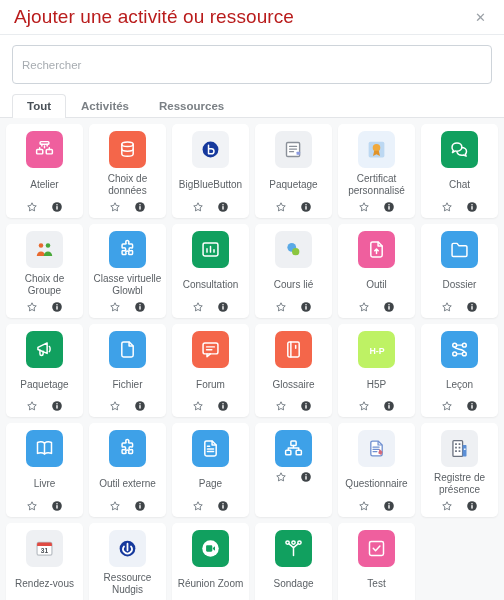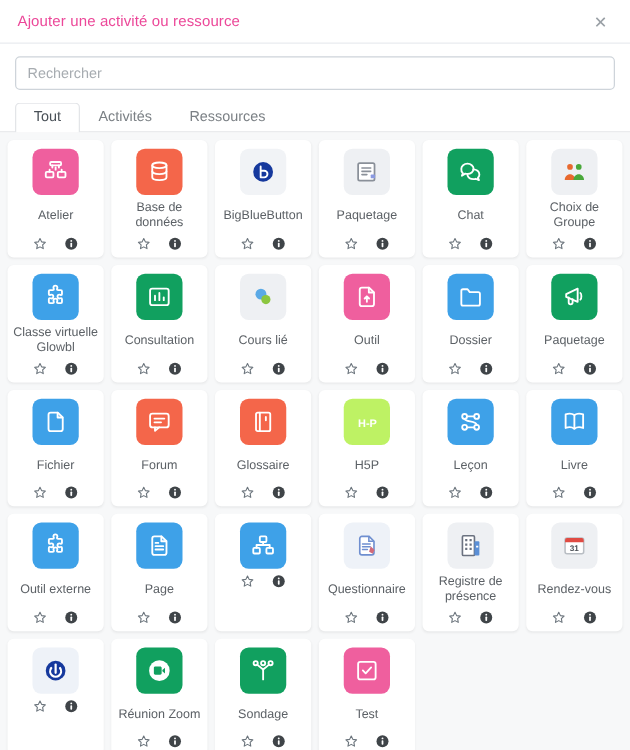--- a/index.html
+++ b/index.html
@@ -15,41 +15,41 @@
   
   .modal-header {
     height: 35px;
     flex: 0 0 35px;
     display: flex;
     align-items: center;
     padding: 0 14px;
     border-bottom: 1px solid #e9ecef;
   }
   .modal-title {
-    color: #ec4899;
-    font-size: 12px;
+    color: #b91c1c;
+    font-size: 19px;
     letter-spacing: .1px;
     flex: 1 1 auto;
     white-space: nowrap;
   }
   .close-btn {
     color: #9aa0a6;
     font-size: 13px;
     line-height: 1;
     cursor: pointer;
     background: none; border: none;
     padding: 2px 4px;
     font-family: "Liberation Sans", sans-serif;
   }
 
   
   .search-wrap { padding: 10px 12px 0 12px; }
   .search-input {
     width: 100%;
-    height: 27px;
+    height: 39px;
     border: 1px solid #ced4da;
     border-radius: 4px;
     padding: 0 9px;
     font-size: 11.5px;
     color: #495057;
     outline: none;
     font-family: "Liberation Sans", sans-serif;
     background: #fff;
   }
   .search-input::placeholder { color: #a7acb1; }
@@ -64,20 +64,21 @@
   .tab {
     font-size: 11.5px;
     color: #7b8085;
     padding: 5px 14px 6px 14px;
     cursor: pointer;
     border: 1px solid transparent;
     border-bottom: none;
     border-radius: 4px 4px 0 0;
     margin-bottom: -1px;
     white-space: nowrap;
+    font-weight: bold;
   }
   .tab.active {
     color: #495057;
     background: #fff;
     border-color: #e3e5e8 #e3e5e8 #fff;
   }
 
   
   .grid-scroll {
     flex: 1 1 auto;
@@ -187,21 +188,21 @@
           </div>
         </div>
         <div class="card">
           <div class="icon-box" style="background: rgb(244, 102, 74);">
             <svg width="21" height="21" viewBox="0 0 24 24" fill="none" stroke="#ffffff" stroke-width="1.7" stroke-linecap="round" stroke-linejoin="round">
               <ellipse cx="12" cy="6" rx="6.5" ry="2.6"></ellipse>
               <path d="M5.5 6v11c0 1.5 2.9 2.6 6.5 2.6s6.5-1.1 6.5-2.6V6"></path>
               <path d="M5.5 11.5c0 1.4 2.9 2.5 6.5 2.5s6.5-1.1 6.5-2.5"></path>
             </svg>
           </div>
-          <div class="card-label">Base de données</div>
+          <div class="card-label">Choix de données</div>
           <div class="card-actions">
             <span class="act">
               <svg width="12" height="12" viewBox="0 0 24 24" fill="none" stroke="#6c757d" stroke-width="1.8" stroke-linejoin="round">
                 <path d="m12 3.6 2.6 5.4 5.9.8-4.3 4.1 1 5.9-5.2-2.8-5.2 2.8 1-5.9L3.5 9.8l5.9-.8L12 3.6Z"></path>
               </svg>
             </span>
             <span class="act">
               <svg width="12" height="12" viewBox="0 0 24 24">
                 <circle cx="12" cy="12" r="9.6" fill="#3f4448"></circle>
                 <circle cx="12" cy="7.4" r="1.5" fill="#fff"></circle>
@@ -235,20 +236,44 @@
         </div>
         <div class="card">
           <div class="icon-box" style="background: rgb(238, 240, 243);">
             <svg width="21" height="21" viewBox="0 0 24 24">
               <rect x="4" y="4" width="15" height="16" rx="1.5" fill="#fff" stroke="#8a9099" stroke-width="1.6"></rect>
               <path d="M7.5 8.5h8M7.5 11.5h8M7.5 14.5h4.5" stroke="#8a9099" stroke-width="1.5" stroke-linecap="round"></path>
               <rect x="15.5" y="14.5" width="4" height="3.4" rx=".6" fill="#8b9ae0"></rect>
             </svg>
           </div>
           <div class="card-label">Paquetage</div>
+          <div class="card-actions">
+            <span class="act">
+              <svg width="12" height="12" viewBox="0 0 24 24" fill="none" stroke="#6c757d" stroke-width="1.8" stroke-linejoin="round">
+                <path d="m12 3.6 2.6 5.4 5.9.8-4.3 4.1 1 5.9-5.2-2.8-5.2 2.8 1-5.9L3.5 9.8l5.9-.8L12 3.6Z"></path>
+              </svg>
+            </span>
+            <span class="act">
+              <svg width="12" height="12" viewBox="0 0 24 24">
+                <circle cx="12" cy="12" r="9.6" fill="#3f4448"></circle>
+                <circle cx="12" cy="7.4" r="1.5" fill="#fff"></circle>
+                <rect x="10.6" y="10.2" width="2.8" height="7.2" rx="1.2" fill="#fff"></rect>
+              </svg>
+            </span>
+          </div>
+        </div>
+        <div class="card">
+          <div class="icon-box" style="background: rgb(234, 242, 251);">
+            <svg width="21" height="21" viewBox="0 0 24 24">
+              <rect x="3" y="3" width="18" height="18" rx="2" fill="#bcd8f2"></rect>
+              <circle cx="12" cy="10" r="4.3" fill="#f0a93c"></circle>
+              <path d="M9.4 13.4 8 19.5l4-2 4 2-1.4-6.1" fill="#e0932a"></path>
+            </svg>
+          </div>
+          <div class="card-label">Certificat personnalisé</div>
           <div class="card-actions">
             <span class="act">
               <svg width="12" height="12" viewBox="0 0 24 24" fill="none" stroke="#6c757d" stroke-width="1.8" stroke-linejoin="round">
                 <path d="m12 3.6 2.6 5.4 5.9.8-4.3 4.1 1 5.9-5.2-2.8-5.2 2.8 1-5.9L3.5 9.8l5.9-.8L12 3.6Z"></path>
               </svg>
             </span>
             <span class="act">
               <svg width="12" height="12" viewBox="0 0 24 24">
                 <circle cx="12" cy="12" r="9.6" fill="#3f4448"></circle>
                 <circle cx="12" cy="7.4" r="1.5" fill="#fff"></circle>
@@ -732,20 +757,21 @@
           </div>
         </div>
         <div class="card">
           <div class="icon-box" style="background: rgb(238, 242, 248);">
             <svg width="21" height="21" viewBox="0 0 24 24">
               <circle cx="12" cy="12" r="9" fill="#16399d"></circle>
               <path d="M12 6.5v7.5" stroke="#fff" stroke-width="2" stroke-linecap="round"></path>
               <path d="M8 9.6a5 5 0 1 0 8 0" stroke="#fff" stroke-width="2" fill="none" stroke-linecap="round"></path>
             </svg>
           </div>
+          <div class="card-label">Ressource Nudgis</div>
           <div class="card-actions">
             <span class="act">
               <svg width="12" height="12" viewBox="0 0 24 24" fill="none" stroke="#6c757d" stroke-width="1.8" stroke-linejoin="round">
                 <path d="m12 3.6 2.6 5.4 5.9.8-4.3 4.1 1 5.9-5.2-2.8-5.2 2.8 1-5.9L3.5 9.8l5.9-.8L12 3.6Z"></path>
               </svg>
             </span>
             <span class="act">
               <svg width="12" height="12" viewBox="0 0 24 24">
                 <circle cx="12" cy="12" r="9.6" fill="#3f4448"></circle>
                 <circle cx="12" cy="7.4" r="1.5" fill="#fff"></circle>

